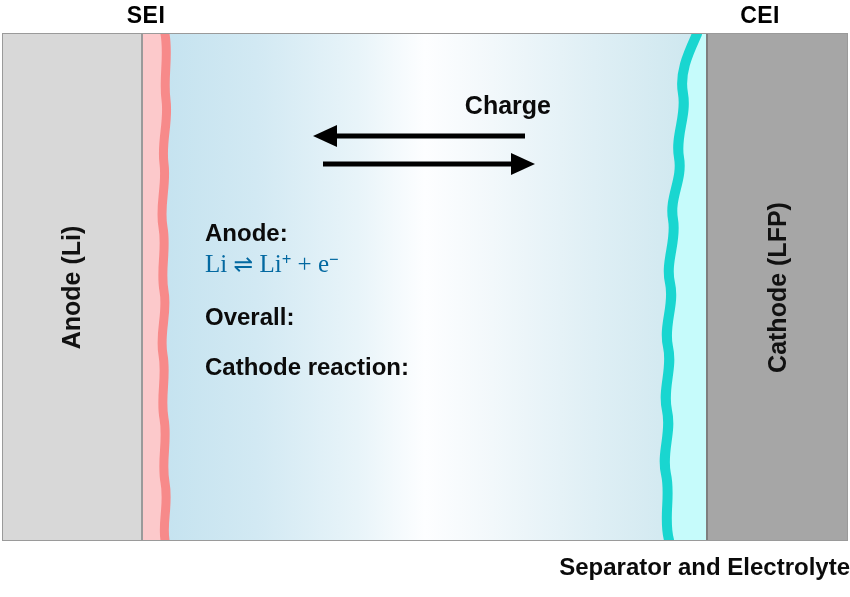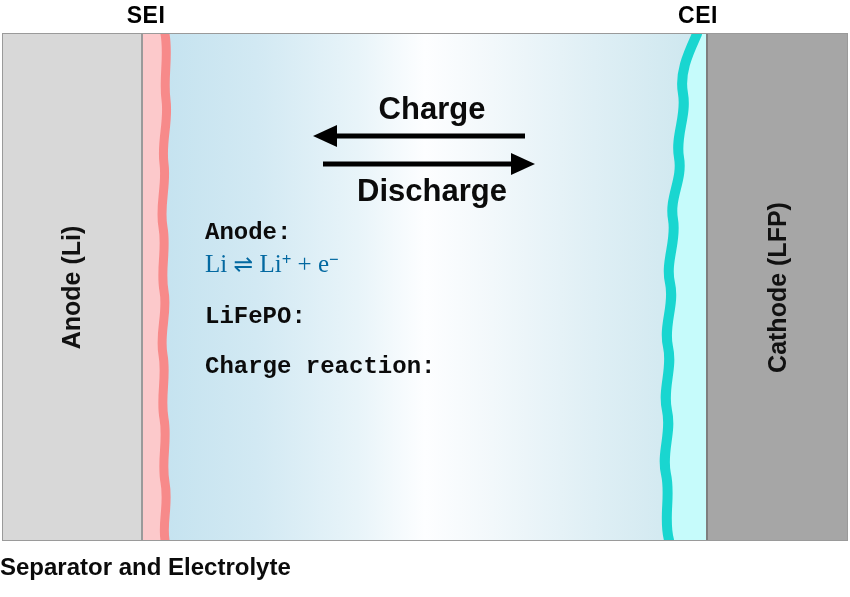--- a/index.html
+++ b/index.html
@@ -24,21 +24,21 @@
     position: absolute;
     top: 2px;
     font-size: 23px;
     font-weight: bold;
     color: #000000;
     letter-spacing: 0.5px;
     text-align: center;
     font-family: "Liberation Sans", sans-serif;
   }
   #sei-label { left: 96px; width: 100px; }
-  #cei-label { left: 648px; width: 100px; }
+  #cei-label { left: 680px; width: 100px; text-align: right; }
 
   
   #cell {
     position: absolute;
     left: 2px;
     top: 33px;
     width: 846px;
     height: 508px;
     box-sizing: border-box;
     border: 1.5px solid #9a9a9a;
@@ -105,24 +105,24 @@
   
   #flow-block {
     position: absolute;
     left: 310px;
     top: 57px;
     width: 222px;
     height: 118px;
   }
   .flow-caption {
     position: absolute;
-    left: 8px;
+    left: 16px;
     width: 100%;
-    text-align: center;
-    font-size: 31px;
+    text-align: right;
+    font-size: 25px;
     font-weight: bold;
     color: #0b0b0b;
     font-family: "Liberation Sans", sans-serif;
   }
   #charge-caption { top: 0px; }
   #discharge-caption { bottom: 0px; }
   #arrows-svg {
     position: absolute;
     left: 0;
     top: 34px;
@@ -137,21 +137,21 @@
     top: 185px;
     width: 470px;
   }
   .rxn-group { margin-bottom: 22px; }
   .rxn-group:last-child { margin-bottom: 0; }
   .rxn-heading {
     font-size: 24px;
     font-weight: bold;
     color: #0b0b0b;
     line-height: 1.18;
-    font-family: Liberation Mono, monospace;
+    font-family: Liberation Sans, sans-serif;
   }
   .rxn-equation {
     font-size: 25px;
     color: #0369a1;
     line-height: 1.34;
     white-space: nowrap;
     font-family: "Liberation Serif", serif;
   }
   .rxn-equation sub {
     font-size: 0.68em;
@@ -164,21 +164,21 @@
     vertical-align: 0.42em;
   }
   .eqm { font-family: "DejaVu Sans", sans-serif; font-size: 0.94em; }
 
   
   #bottom-caption {
     position: absolute;
     left: 0;
     top: 553px;
     width: 850px;
-    text-align: left;
+    text-align: right;
     font-size: 24px;
     font-weight: bold;
     color: #0b0b0b;
     font-family: "Liberation Sans", sans-serif;
   }
 </style>
 </head>
 <body>
 
 <div id="stage">
@@ -229,36 +229,35 @@
       <svg id="arrows-svg" viewBox="0 0 222 50" aria-hidden="true">
         <g>
           <line x1="20" y1="11" x2="212" y2="11" stroke="#000000" stroke-width="5"></line>
           <polygon points="0,11 24,0 24,22" fill="#000000"></polygon>
         </g>
         <g>
           <line x1="10" y1="39" x2="202" y2="39" stroke="#000000" stroke-width="5"></line>
           <polygon points="222,39 198,28 198,50" fill="#000000"></polygon>
         </g>
       </svg>
-      <div class="flow-caption" id="discharge-caption">Discharge</div>
     </div>
 
     <div id="reactions">
 
       <div class="rxn-group">
         <div class="rxn-heading">Anode:</div>
         <div class="rxn-equation"><span>Li </span><span class="eqm">⇌</span><span> Li</span><sup>+</sup><span> + e</span><sup>−</sup></div>
       </div>
 
       <div class="rxn-group">
-        <div class="rxn-heading">LiFePO:</div>
+        <div class="rxn-heading">Overall:</div>
       </div>
 
       <div class="rxn-group">
-        <div class="rxn-heading">Charge reaction:</div>
+        <div class="rxn-heading">Cathode reaction:</div>
       </div>
 
     </div>
   </div>
 
   <div id="bottom-caption">Separator and Electrolyte</div>
 
 </div>
 
 </body></html>

